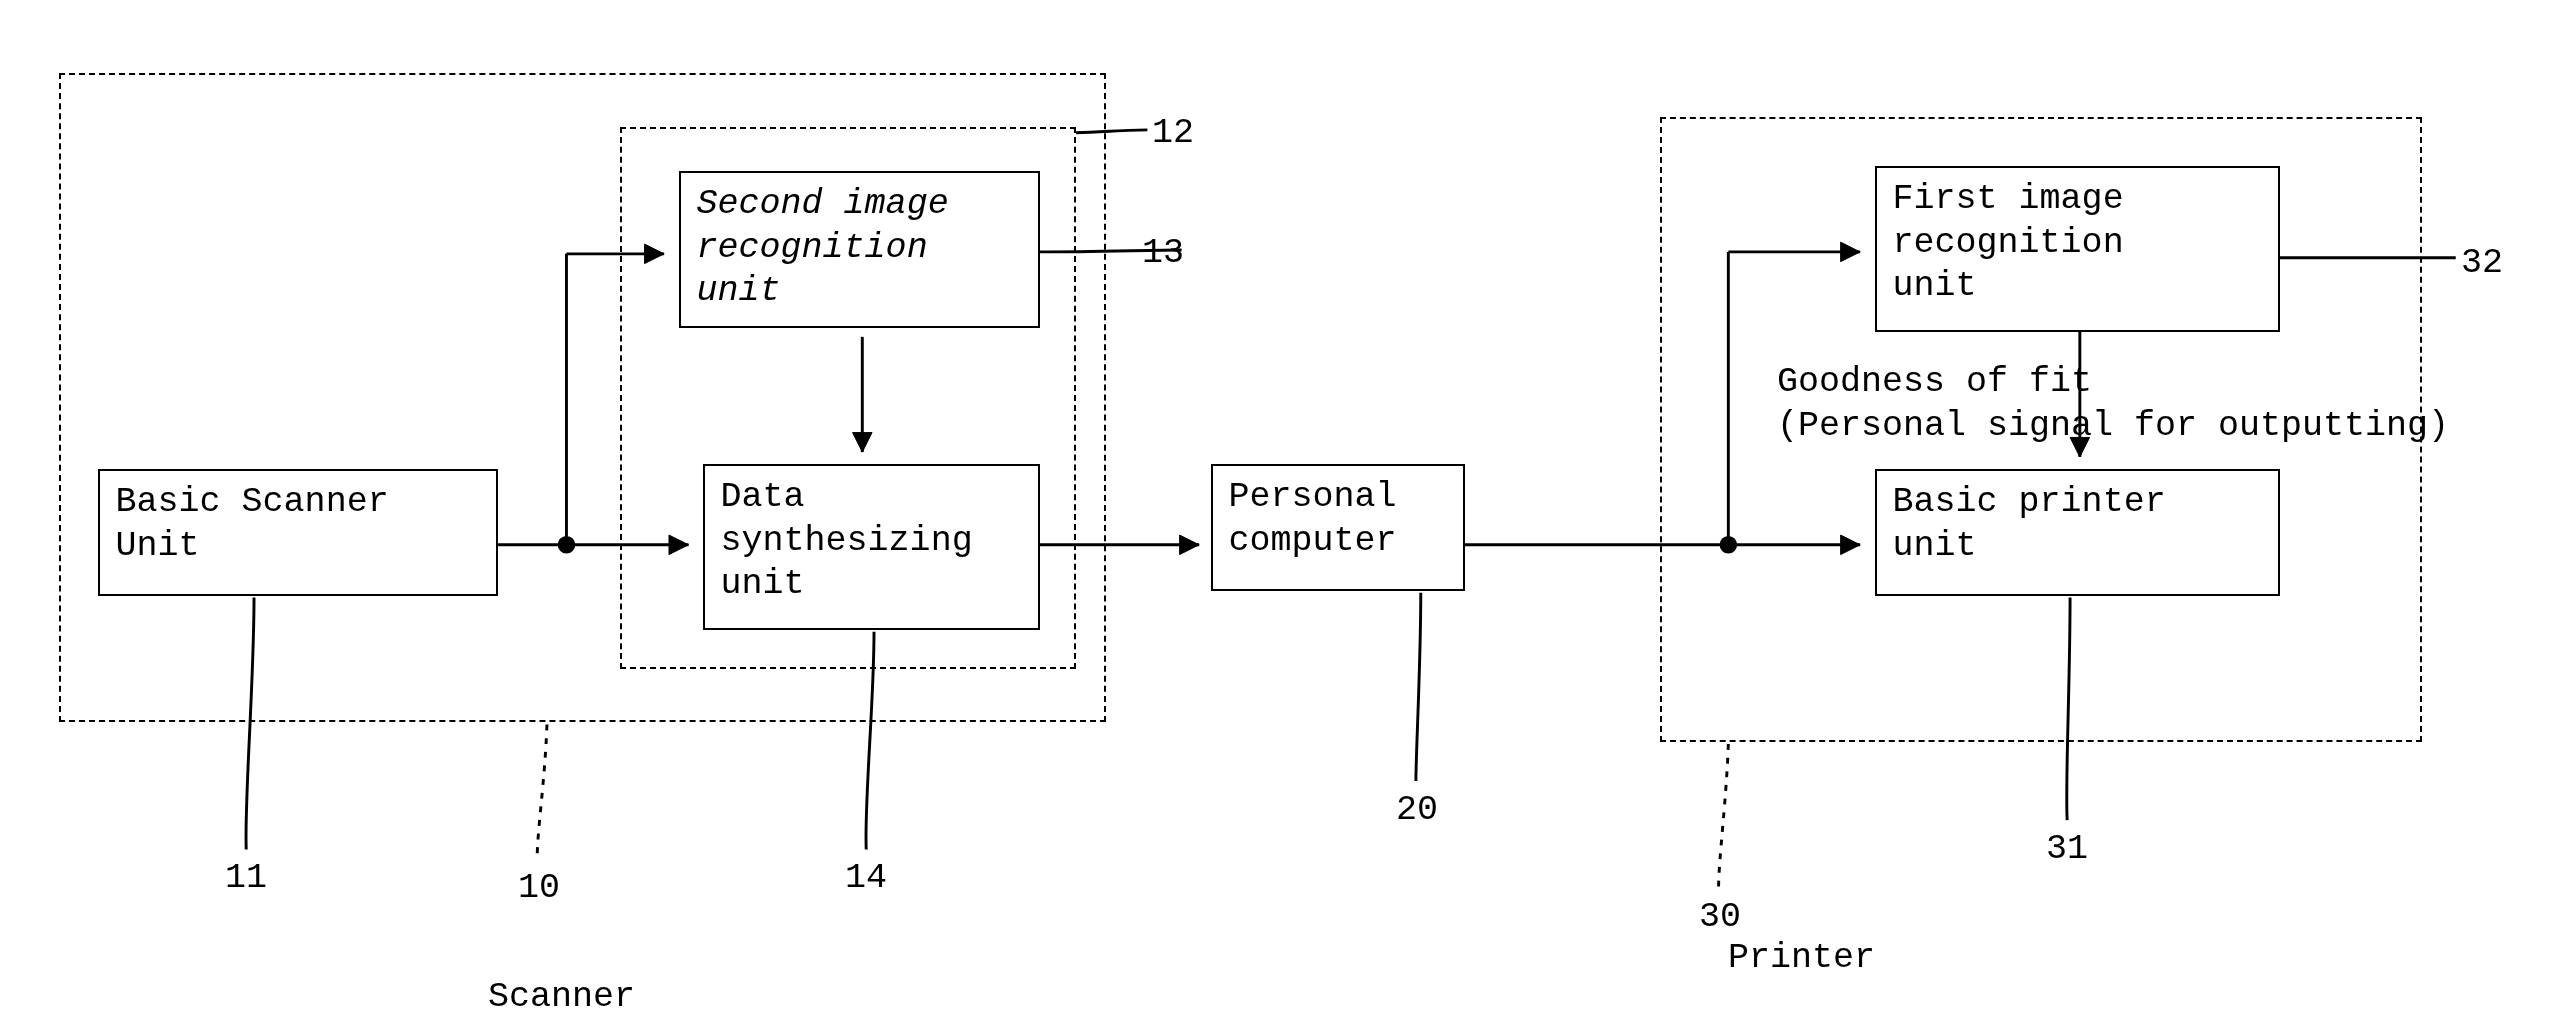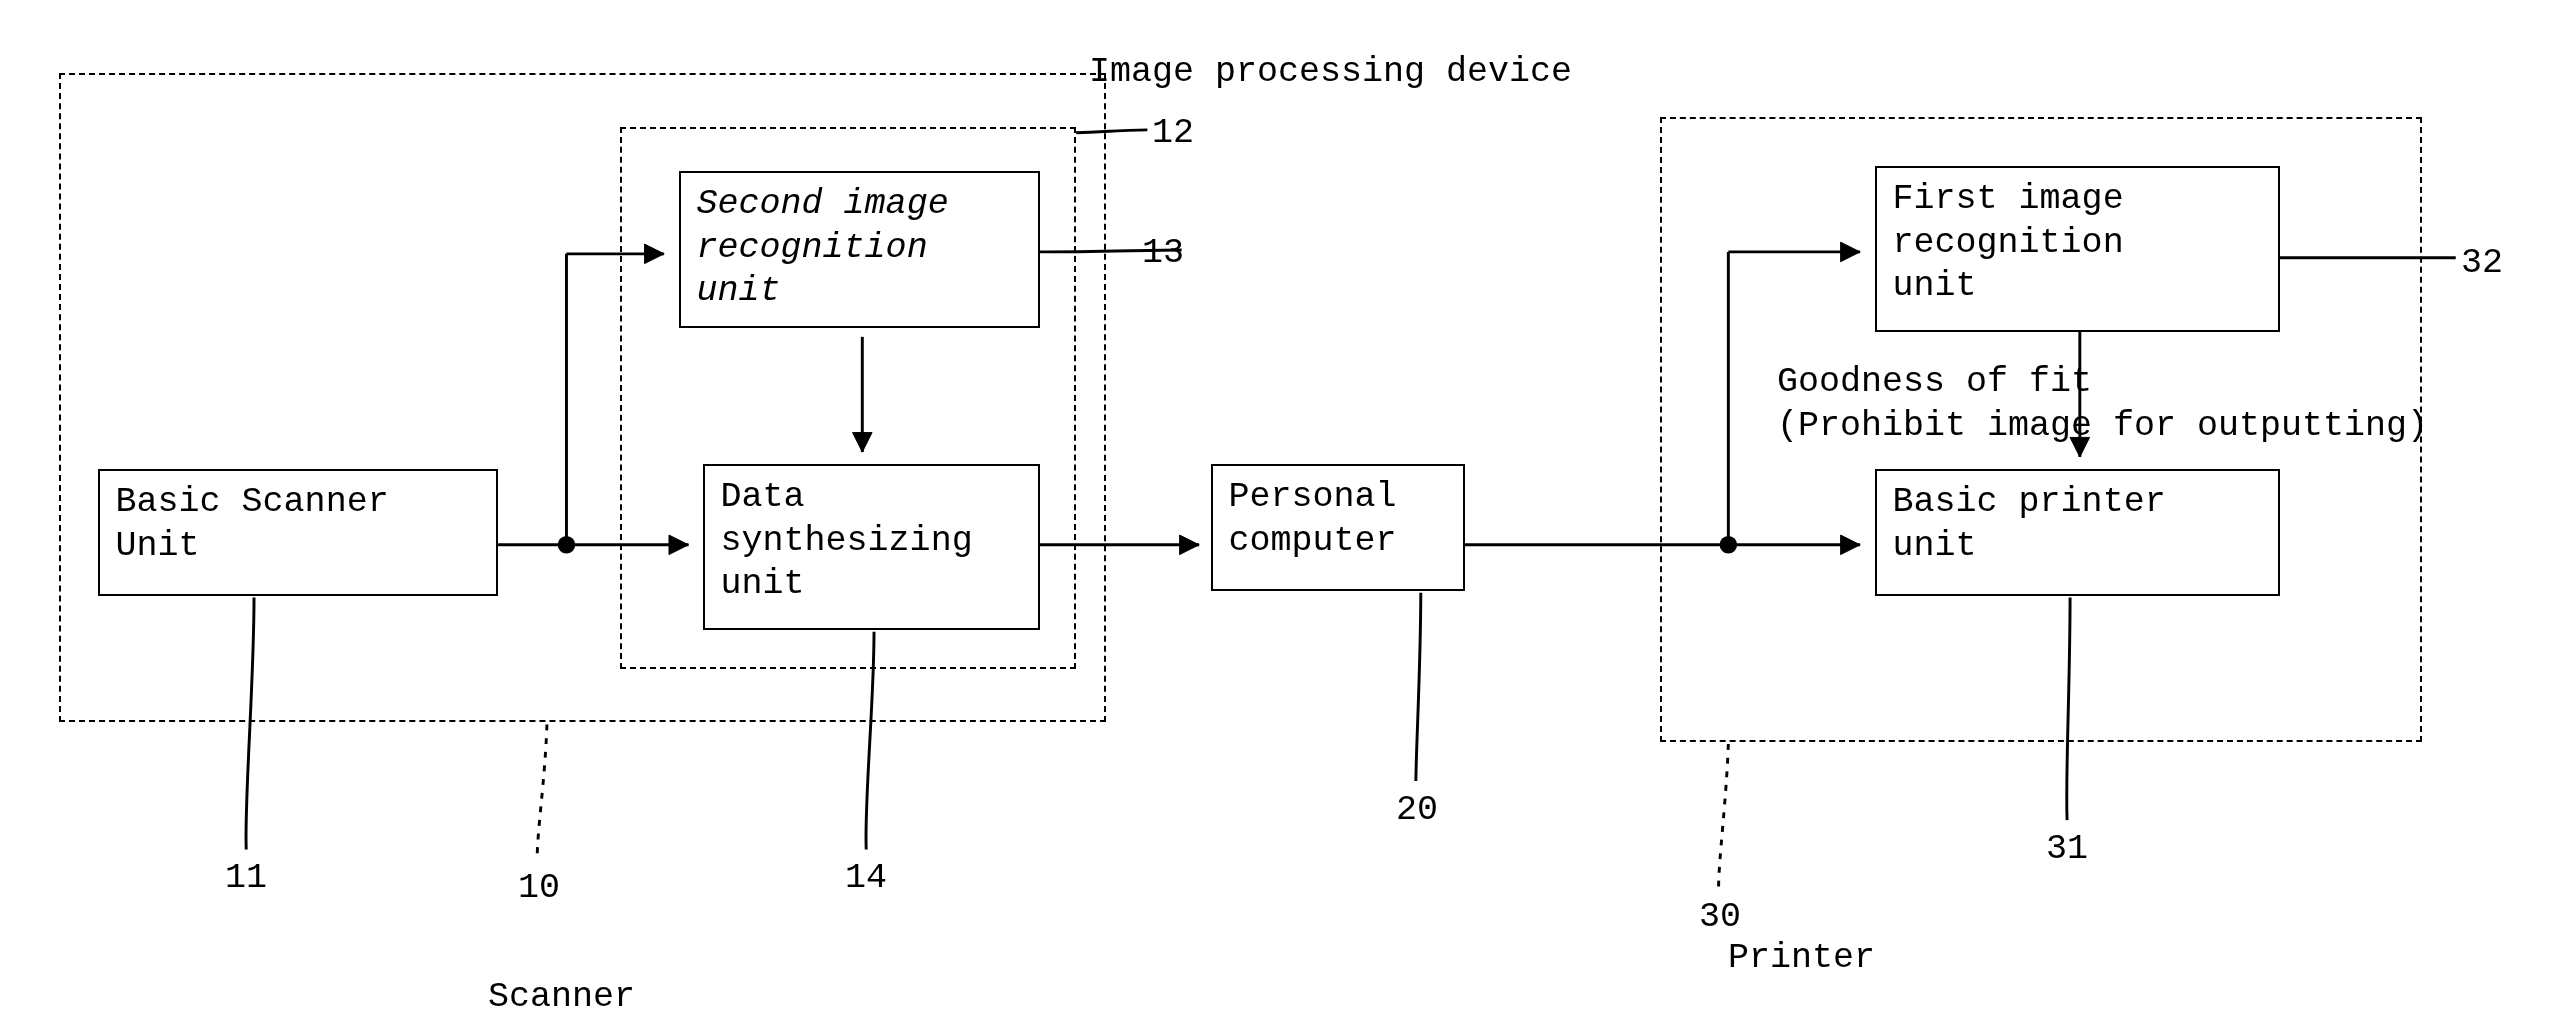--- a/index.html
+++ b/index.html
@@ -95,24 +95,23 @@
     <span style="white-space:pre-line;">First image
 recognition
 unit</span>
   </div>
 
   <div class="box" style="left:1875px; top:469px; width:405px; height:127px;font-family:Liberation Mono, monospace;">
     <span style="white-space:pre-line;">Basic printer
 unit</span>
   </div>
 
-  <div class="label" style="left:1089px; top:51px;">Image processing device</div>
 
   <div class="label" style="left:1777px; top:361px; white-space:pre-line;">Goodness of fit
-(Prohibit image for outputting)</div>
+(Personal signal for outputting)</div>
 
   <div class="label" style="left:488px; top:976px;">Scanner</div>
 
   <div class="label" style="left:1728px; top:937px;">Printer</div>
 
   <div class="label" style="left:225px; top:857px;">11</div>
   <div class="label" style="left:518px; top:867px;">10</div>
   <div class="label" style="left:845px; top:857px;">14</div>
   <div class="label" style="left:1152px; top:112px;">12</div>
   <div class="label" style="left:1142px; top:232px;">13</div>

